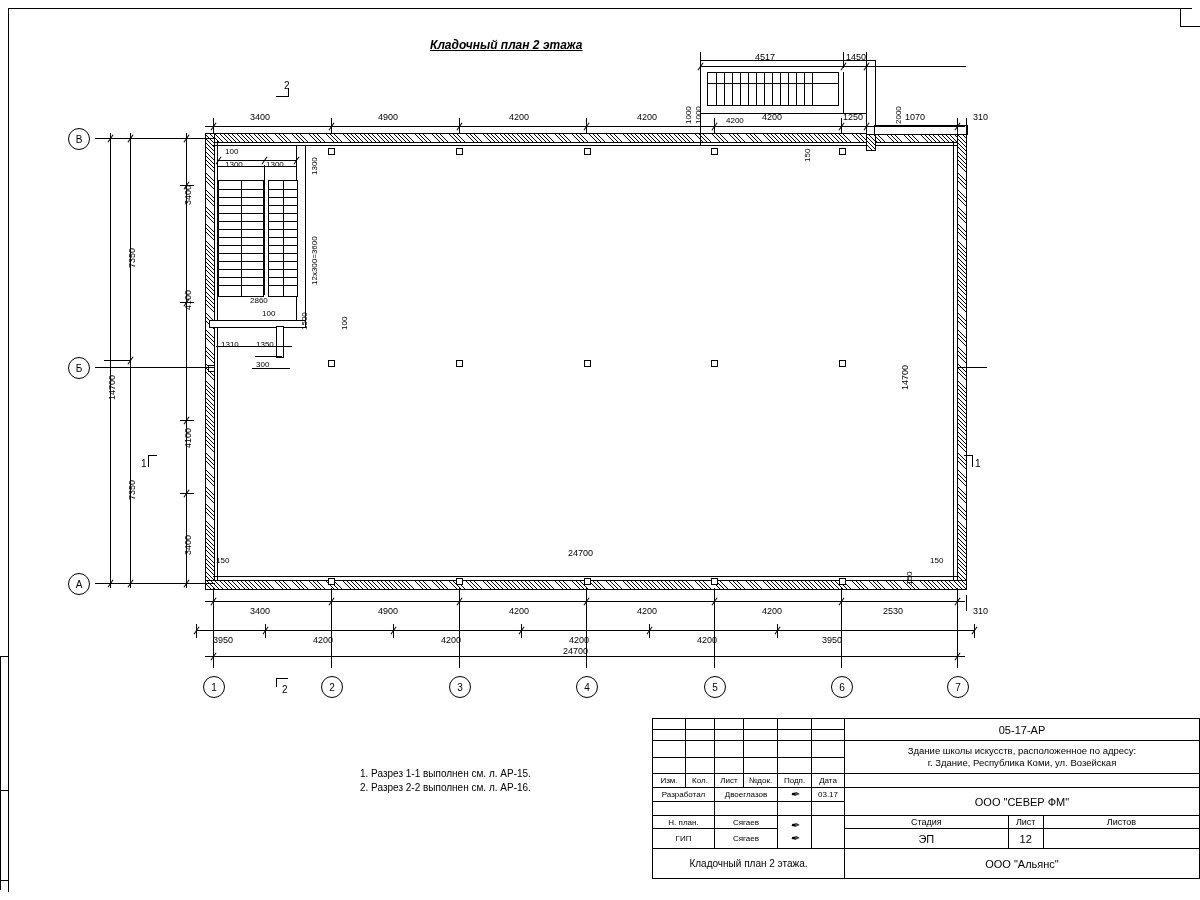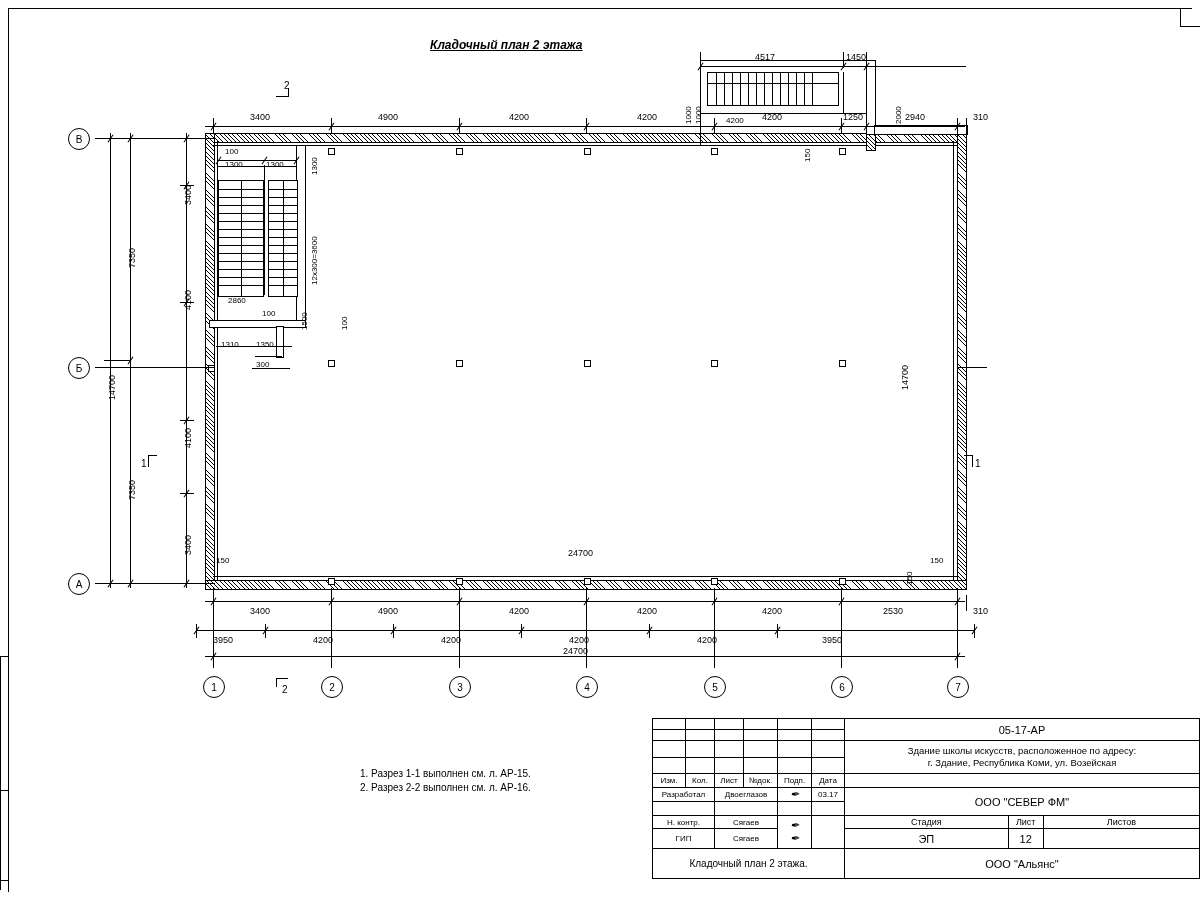--- a/index.html
+++ b/index.html
@@ -184,21 +184,21 @@
   <div class="tick" style="left:837px;top:126px;"></div>
   <div class="tick" style="left:862px;top:126px;"></div>
   <div class="tick" style="left:953px;top:126px;"></div>
 
   <div class="txt" style="left:250px;top:112px;">3400</div>
   <div class="txt" style="left:378px;top:112px;">4900</div>
   <div class="txt" style="left:509px;top:112px;">4200</div>
   <div class="txt" style="left:637px;top:112px;">4200</div>
   <div class="txt" style="left:762px;top:112px;">4200</div>
   <div class="txt" style="left:843px;top:112px;">1250</div>
-  <div class="txt" style="left:905px;top:112px;">2940</div>
+  <div class="txt" style="left:905px;top:112px;">1070</div>
   <div class="txt" style="left:973px;top:112px;">310</div>
 
   <div class="ln h" style="left:700px;top:66px;width:266px;"></div>
   <div class="ln v" style="left:700px;top:52px;height:16px;"></div>
   <div class="ln v" style="left:843px;top:52px;height:16px;"></div>
   <div class="ln v" style="left:866px;top:52px;height:16px;"></div>
   <div class="tick" style="left:839px;top:66px;"></div>
   <div class="tick" style="left:696px;top:66px;"></div>
   <div class="tick" style="left:862px;top:66px;"></div>
   <div class="txt" style="left:755px;top:52px;">4517</div>
@@ -307,21 +307,21 @@
   <div class="tick" style="left:214px;top:160px;"></div>
   <div class="tick" style="left:260px;top:160px;"></div>
   <div class="tick" style="left:292px;top:160px;"></div>
   <div class="txt8" style="left:225px;top:147px;">100</div>
   <div class="txt8" style="left:225px;top:160px;">1300</div>
   <div class="txt8" style="left:266px;top:160px;">1300</div>
   <div class="txt8 rot" style="left:310px;top:175px;">1300</div>
   <div class="txt8 rot" style="left:310px;top:285px;">12х300=3600</div>
   <div class="txt8 rot" style="left:300px;top:330px;">1500</div>
   <div class="txt8 rot" style="left:340px;top:330px;">100</div>
-  <div class="txt8" style="left:228px;top:296px;">2860</div>
+  <div class="txt8" style="left:250px;top:296px;">2860</div>
   <div class="txt8" style="left:262px;top:309px;">100</div>
   <div class="txt8" style="left:221px;top:340px;">1310</div>
   <div class="txt8" style="left:256px;top:340px;">1350</div>
   <div class="txt8" style="left:256px;top:360px;">300</div>
   <div class="ln h" style="left:216px;top:346px;width:76px;"></div>
   <div class="ln h" style="left:252px;top:368px;width:38px;"></div>
   <div class="ln v" style="left:305px;top:145px;height:180px;"></div>
 
   <div class="ln h" style="left:276px;top:96px;width:12px;"></div>
   <div class="ln v" style="left:288px;top:88px;height:9px;"></div>
@@ -397,21 +397,21 @@
       <td style="font-size:8px;">03.17</td>
       <td colspan="6" rowspan="2" style="font-size:11px;">ООО "СЕВЕР ФМ"</td>
     </tr>
     <tr style="height:14px;">
       <td colspan="2" style="border-top:none;"></td>
       <td colspan="2" style="border-top:none;"></td>
       <td style="border-top:none;"></td>
       <td style="border-top:none;"></td>
     </tr>
     <tr style="height:13px;">
-      <td colspan="2" style="font-size:8px;">Н. контр.</td>
+      <td colspan="2" style="font-size:8px;">Н. план.</td>
       <td colspan="2" style="font-size:8px;">Сягаев</td>
       <td rowspan="2" class="sig">✒<br>✒</td>
       <td rowspan="2"></td>
       <td colspan="3" style="font-size:9px;">Стадия</td>
       <td style="width:34px;font-size:9px;">Лист</td>
       <td colspan="2" style="font-size:9px;">Листов</td>
     </tr>
     <tr style="height:20px;">
       <td colspan="2" style="font-size:8px;">ГИП</td>
       <td colspan="2" style="font-size:8px;">Сягаев</td>

